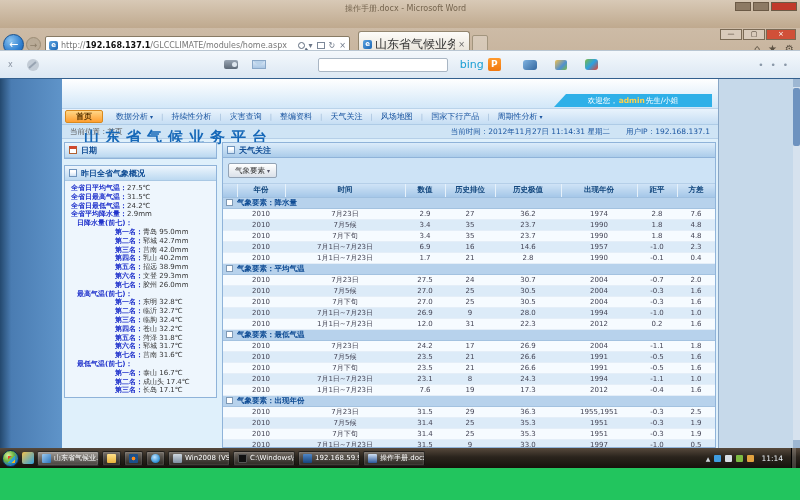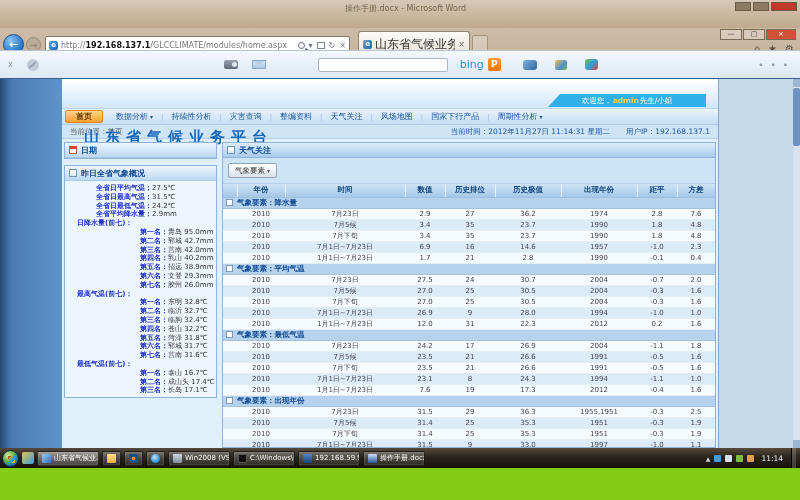--- a/index.html
+++ b/index.html
@@ -1,17 +1,17 @@
 <!DOCTYPE html>
 <html><head>
 <meta charset="utf-8">
 <style>
   *{margin:0;padding:0;box-sizing:border-box;font-family:"DejaVu Sans",sans-serif;}
   body{background:#ffffff;}
-  .screen{position:relative;width:800px;height:500px;overflow:hidden;background:#84cc16;}
+  .screen{position:relative;width:800px;height:500px;overflow:hidden;background:#22c55e;}
 
   
   .desktop{position:absolute;left:0;top:0;width:800px;height:28px;background:linear-gradient(180deg,#d8c9b6,#bfa98e);}
   .word-title{position:absolute;left:345px;top:3px;font-size:8px;color:#55452f;opacity:.75;}
   .mini-ctl{position:absolute;right:3px;top:2px;display:flex;gap:2px;}
   .mini-ctl i{display:block;width:16px;height:9px;background:#8d7a64;border:1px solid #6b5a46;}
   .mini-ctl i.r{width:26px;background:#c0392b;}
 
   
   .chrome{position:absolute;left:0;top:28px;width:800px;height:50px;background:linear-gradient(180deg,#cdbba6,#c3af97);}
@@ -55,21 +55,21 @@
   .pg-left{position:absolute;left:0;top:0;bottom:0;width:62px;background:linear-gradient(90deg,#24496f,#4a7cb2 18%,#5f94c9);}
   .pg-right{position:absolute;left:718px;top:0;bottom:0;width:75px;background:#c6d9ea;border-left:1px solid #88a6c6;}
   .scroll{position:absolute;right:0;top:0;bottom:0;width:7px;background:#d6e2ee;}
   .scroll .a{position:absolute;left:0;width:7px;height:8px;background:#9db7d3;}
   .scroll .a.b{bottom:0;top:auto;}
   .scroll .thumb{position:absolute;left:0;top:9px;width:7px;height:58px;background:#6d92bf;border-radius:2px;}
 
   .page{position:absolute;left:62px;top:0;width:656px;height:370px;}
   .pg-header{position:relative;height:30px;background:linear-gradient(180deg,#ffffff,#d2e7f8);border-bottom:1px solid #bad3ea;}
   .site-title{position:absolute;left:22px;top:5px;font-size:15px;font-weight:bold;color:#1668b8;letter-spacing:6px;margin-top:44px;}
-  .welcome{position:absolute;right:12px;bottom:1px;width:158px;height:13px;background:#2fb0e8;clip-path:polygon(12px 0,100% 0,100% 100%,0 100%);display:flex;align-items:center;justify-content:center;font-size:7.5px;color:#fff;white-space:nowrap;}
+  .welcome{position:absolute;right:6px;bottom:1px;width:158px;height:13px;background:#2fb0e8;clip-path:polygon(12px 0,100% 0,100% 100%,0 100%);display:flex;align-items:center;justify-content:center;font-size:7.5px;color:#fff;white-space:nowrap;}
   .welcome b{color:#ffd24a;font-weight:bold;margin:0 1px;}
 
   .menu{height:16px;background:linear-gradient(180deg,#e9f3fc,#c6def4);border-bottom:1px solid #aecbe6;display:flex;align-items:center;padding-left:3px;font-size:8px;color:#1a55a0;}
   .menu-item{padding:0 8px;display:flex;align-items:center;gap:2px;white-space:nowrap;cursor:default;}
   .menu-item.active{background:linear-gradient(180deg,#ffd788,#ff9e2f);border:1px solid #d98a1f;border-radius:2px;color:#5a3400;font-weight:bold;height:13px;margin-right:5px;padding:0 10px;}
   .menu-sep{color:#9db9d6;font-size:7px;}
   .m-arrow{font-size:6px;}
 
   .crumb{height:14px;background:#cfe4f5;border-bottom:1px solid #b5cfe8;display:flex;align-items:center;justify-content:space-between;padding:0 8px;font-size:7.5px;}
   .crumb .l{color:#555;}
@@ -80,21 +80,21 @@
   .panel{border:1px solid #8fb3d9;background:#eef6fd;margin-bottom:6px;}
   .panel-h{height:15px;background:linear-gradient(180deg,#eef6fd,#bcd9f1);border-bottom:1px solid #a9c8e4;display:flex;align-items:center;gap:4px;padding:0 4px;font-size:8px;font-weight:bold;color:#0f4c94;}
   .ic-cal{width:8px;height:8px;background:#fff;border:1px solid #b06030;border-top:3px solid #d0492e;flex:0 0 auto;}
   .ic-list{width:8px;height:8px;background:linear-gradient(180deg,#fff 30%,#cfe2f4);border:1px solid #6f94bd;flex:0 0 auto;}
   .date-body{padding:5px 14px 5px 4px;text-align:right;font-size:8px;line-height:11px;white-space:nowrap;}
   .c-blue{color:#2133cc;font-weight:bold;}
   .c-green{color:#1f9e3a;font-weight:bold;}
   .c-dark{color:#2133cc;}
   .weather-body{padding:3px 2px 2px 4px;font-size:7px;line-height:8.8px;white-space:nowrap;}
   .stat{padding-left:2px;}
-  .lbl{color:#2133cc;font-weight:bold;margin-left:25px;}
+  .lbl{color:#2133cc;font-weight:bold;}
   .val{color:#333;}
   .sec-h{padding-left:8px;color:#2133cc;font-weight:bold;}
   .rank{padding-left:46px;}
 
   .main{position:absolute;left:160px;top:3px;width:494px;height:306px;background:#fdfeff;border:1px solid #8fb3d9;overflow:hidden;}
   .main-h{height:15px;background:linear-gradient(180deg,#dcecfa,#abccea);border-bottom:1px solid #8fb3d9;display:flex;align-items:center;gap:4px;padding:0 4px;font-size:8px;font-weight:bold;color:#0f4c94;}
   .toolstrip{height:26px;background:#cde3f6;border-bottom:1px solid #b5cfe8;display:flex;align-items:center;padding:0 5px;}
   .btn-filter{height:15px;background:linear-gradient(180deg,#ffffff,#dbe1e9);border:1px solid #93a3b5;border-radius:2px;font-size:7.5px;color:#333;display:flex;align-items:center;gap:2px;padding:0 6px;}
   .btn-filter .m-arrow{color:#556;}
   table.grid{width:492px;border-collapse:collapse;table-layout:fixed;}
@@ -545,21 +545,21 @@
                 </tr>
                 <tr class="even">
                   <td></td>
                   <td>2010</td>
                   <td>7月1日~7月23日</td>
                   <td>31.5</td>
                   <td>9</td>
                   <td>33.0</td>
                   <td>1997</td>
                   <td>-1.0</td>
-                  <td>1.1</td>
+                  <td>0.5</td>
                 </tr>
               </tbody>
           </table>
         </div>
       </div>
     </div>
   </div>
 
   <div class="taskbar">
     <div class="orb"></div>

